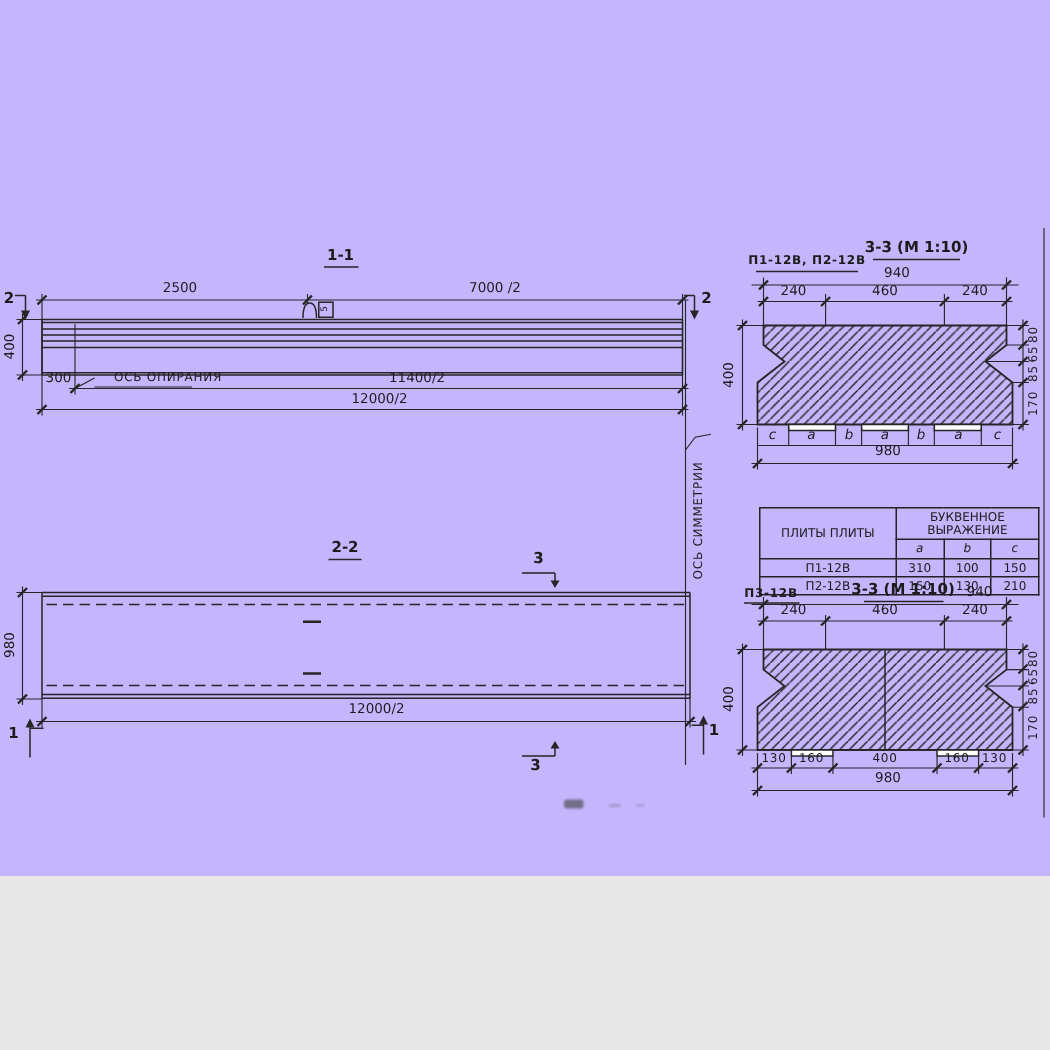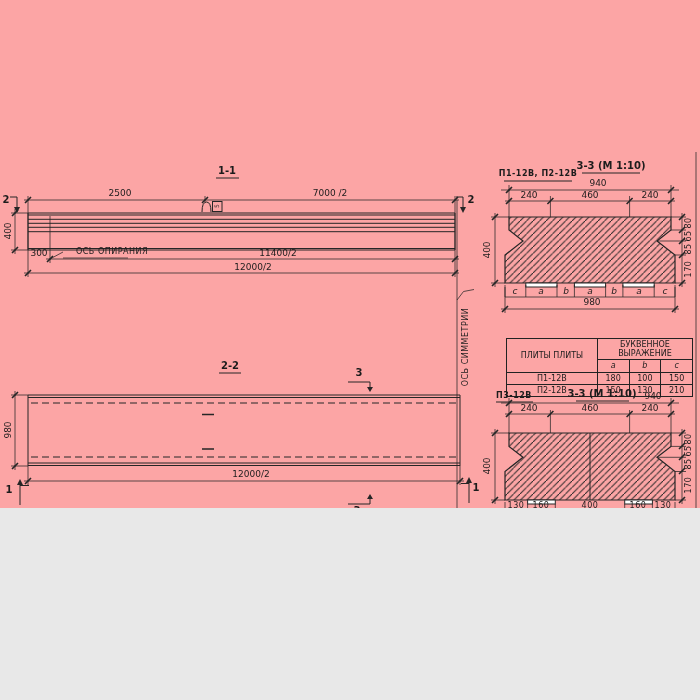--- a/index.html
+++ b/index.html
@@ -1,17 +1,17 @@
 <!DOCTYPE html>
 <html><head>
 <meta charset="utf-8">
 <style>
   html,body{margin:0;padding:0;background:#e8e8e8;}
   #paper{
-    position:relative;width:700px;height:508px;background:#fca5a5;
+    position:relative;width:700px;height:584px;background:#c4b5fd;
     font-family:"DejaVu Sans", sans-serif;color:#1c1c1c;overflow:hidden;
   }
   svg{position:absolute;left:0;top:0;}
   svg line,svg path,svg rect,svg polygon.nofill,svg polyline{stroke:#262626;fill:none;stroke-width:1;}
   svg .thin{stroke-width:.75;}
   svg .thick{stroke-width:1.6;}
   svg .dash{stroke-dasharray:7 4;stroke-width:1;}
   svg .arrow{fill:#262626;stroke:none;}
   svg .hatched{fill:url(#hatch);stroke:#262626;stroke-width:1.2;}
   svg .pad{stroke:#262626;stroke-width:1;fill:#fff;}
@@ -187,21 +187,21 @@
       <td class="c0" rowspan="2">ПЛИТЫ ПЛИТЫ</td>
       <td class="c1" colspan="3">БУКВЕННОЕ ВЫРАЖЕНИЕ</td>
     </tr>
     <tr>
       <td class="c1 it">a</td>
       <td class="c2 it">b</td>
       <td class="c3 it">c</td>
     </tr>
     <tr>
       <td>П1-12В</td>
-      <td>180</td>
+      <td>310</td>
       <td>100</td>
       <td>150</td>
     </tr>
     <tr>
       <td>П2-12В</td>
       <td>150</td>
       <td>130</td>
       <td>210</td>
     </tr>
   </tbody>

